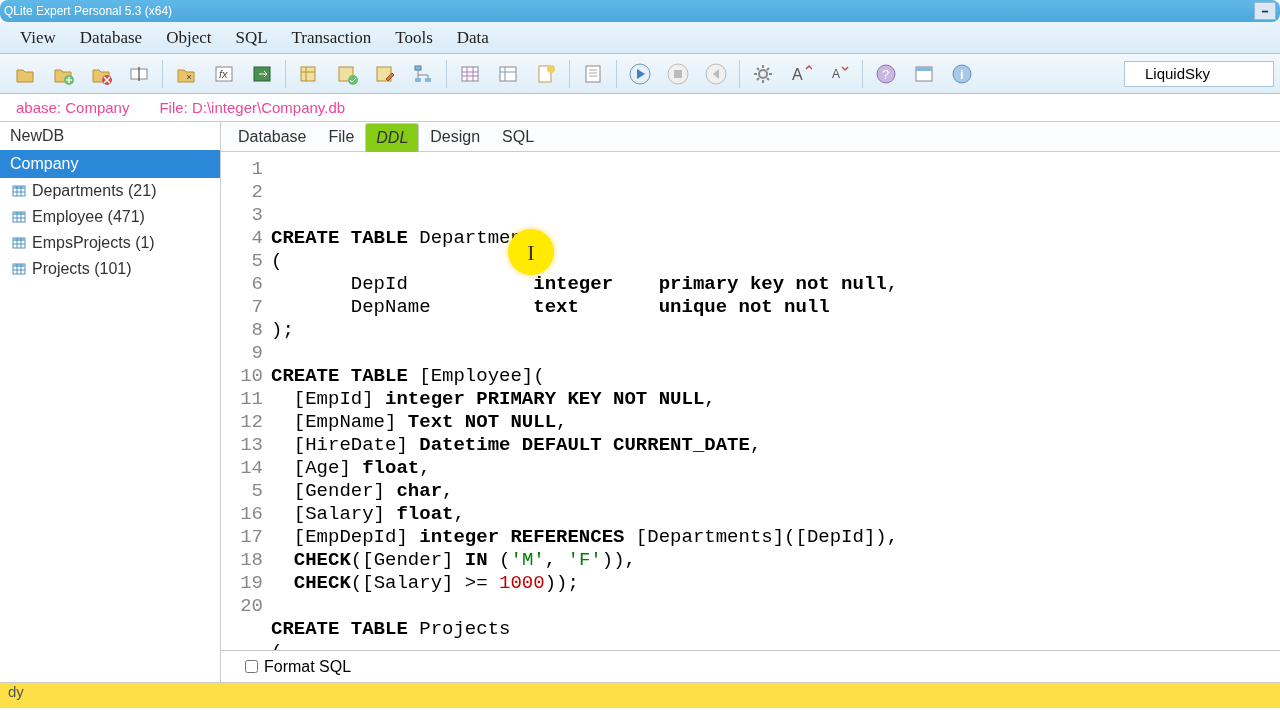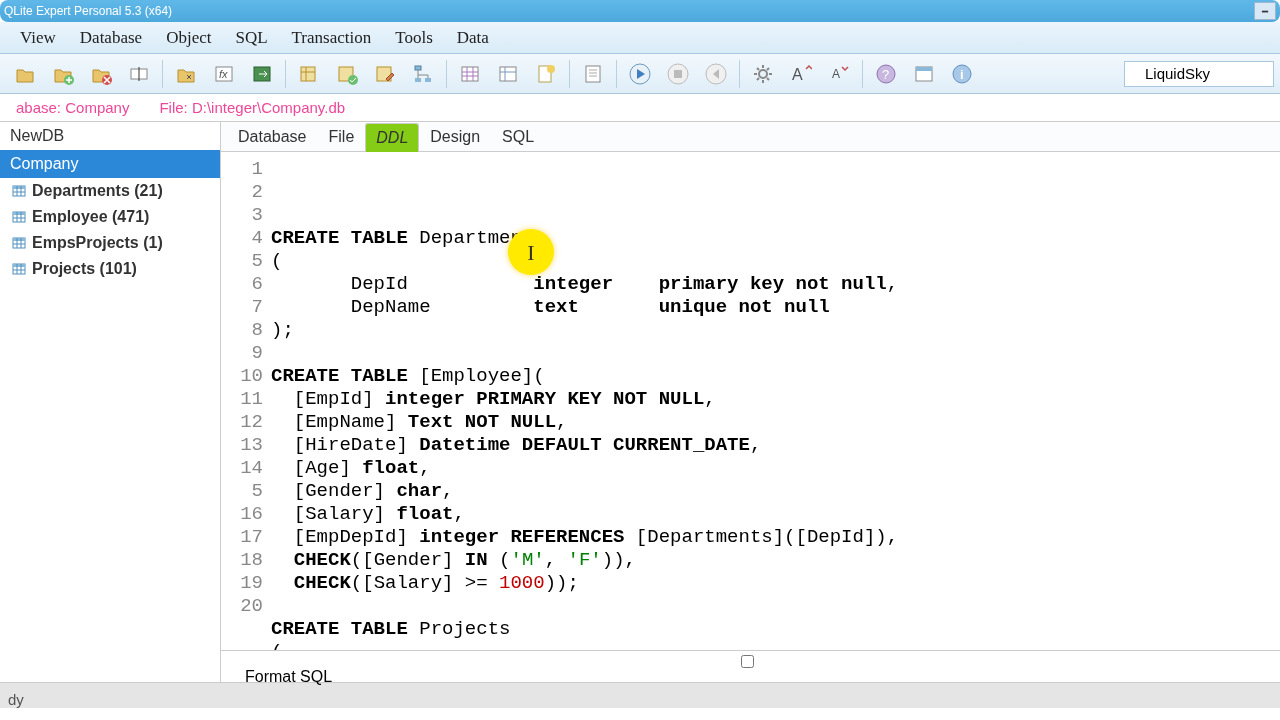--- a/index.html
+++ b/index.html
@@ -20,40 +20,40 @@
   
   .infobar { height: 28px; display: flex; align-items: center; padding: 0 16px; font-size: 15px; color: #ec4899; border-bottom: 1px solid #ccc; }
   .infobar .left { display: flex; gap: 30px; }
   .infobar .right { margin-left: auto; }
   
   .main { display: flex; height: 560px; }
   
   .sidebar { width: 221px; border-right: 1px solid #ccc; background: #fff; overflow: auto; }
   .db-item { padding: 5px 10px; font-size: 16px; color: #333; cursor: pointer; }
   .db-item.selected { background: #2b88d8; color: #fff; }
-  .tbl-item { padding: 4px 8px 4px 12px; font-size: 16px; color: #333; cursor: pointer; display: flex; align-items: center; gap: 6px; font-weight: bold; }
+  .tbl-item { padding: 4px 8px 4px 12px; font-size: 16px; color: #333; cursor: pointer; display: flex; align-items: center; gap: 6px; }
   .tbl-icon { width: 14px; height: 14px; display: inline-block; }
   
   .content { flex: 1; display: flex; flex-direction: column; }
   .tabs { display: flex; height: 30px; background: #fafcfe; border-bottom: 1px solid #ccc; padding-left: 6px; align-items: flex-end; }
   .tab { padding: 5px 10px; font-size: 16px; color: #333; border: 1px solid transparent; border-bottom: none; cursor: pointer; }
   .tab.active { background: #84cc16; border-color: #ccc; border-radius: 3px 3px 0 0; position: relative; top: 1px; font-style: italic; }
   
   .editor { flex: 1; display: flex; background: #fff; overflow: auto; font-family: 'Courier New', monospace; font-size: 19px; line-height: 23px; position: relative; }
   .gutter { width: 50px; text-align: right; padding: 6px 8px 6px 0; color: #888; user-select: none; }
   .code { padding: 6px 0; white-space: pre; color: #000; position: relative; }
   .kw { color: #000000; font-weight: bold; }
   .num { color: #c00000; }
   .str { color: #008000; }
   .cursor-highlight { position: absolute; width: 46px; height: 46px; background: #ffea00; border-radius: 50%; display: flex; align-items: center; justify-content: center; font-family: 'Times New Roman', serif; font-size: 22px; color: #333; box-shadow: 0 0 6px rgba(255,200,0,0.6); }
   
-  .formatbar { height: 32px; border-top: 1px solid #ccc; display: flex; padding: 4px 24px; font-size: 16px; flex-direction: column; }
+  .formatbar { height: 32px; border-top: 1px solid #ccc; display: flex; align-items: center; padding: 11px 24px; font-size: 16px; }
   .formatbar input { margin-right: 6px; }
   
-  .statusbar { height: 26px; border-top: 1px solid #ccc; background: #e5e5e5; display: flex; align-items: flex-end; padding: 0 8px; font-size: 15px; color: #555; }
+  .statusbar { height: 26px; border-top: 1px solid #ccc; background: #fde047; display: flex; align-items: flex-start; padding: 0 8px; font-size: 15px; color: #555; }
   
   svg { display: block; }
 </style>
 </head>
 <body>
 
 <div class="titlebar">
   <span>QLite Expert Personal 5.3 (x64)</span>
   <span class="spacer"></span>
   <span class="winbtn">━</span>

